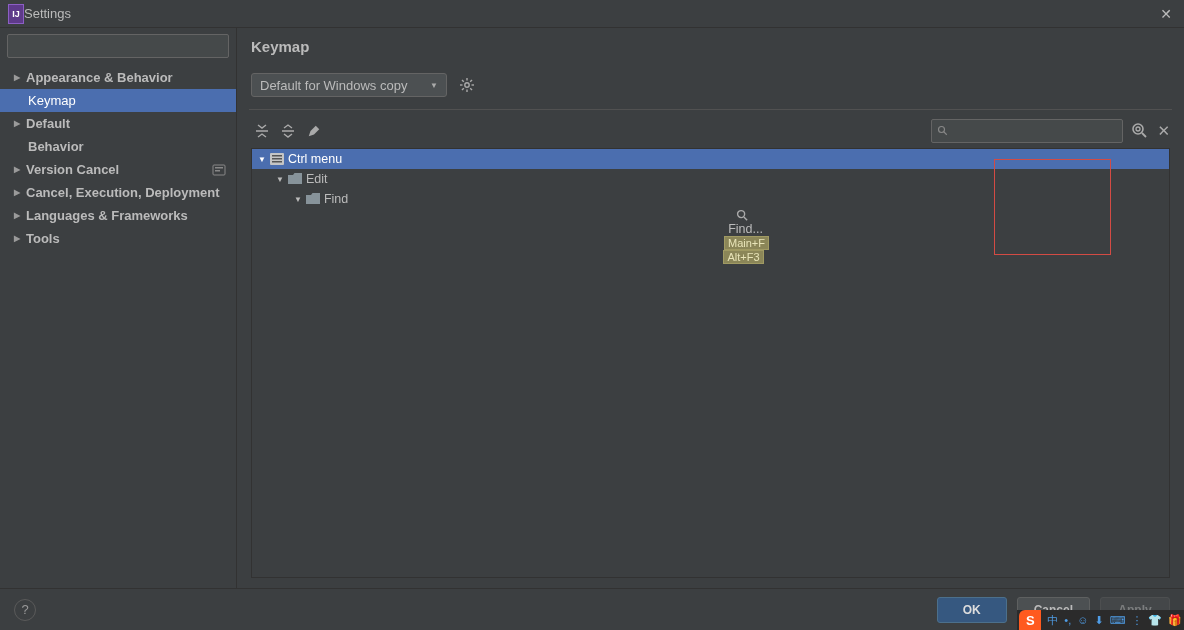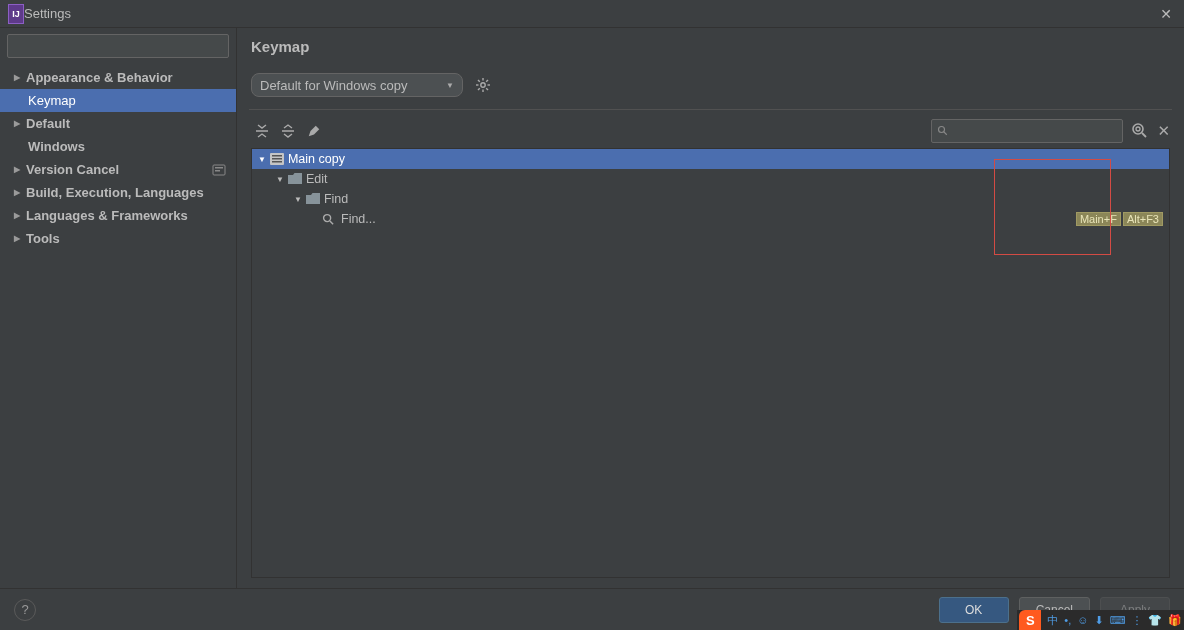--- a/index.html
+++ b/index.html
@@ -91,24 +91,24 @@
   flex: 1;
   padding: 10px 14px 0 14px;
   background: #3c3f41;
   position: relative;
 }
 .content h2 {
   font-size: 15px; font-weight: 600; color: #bbbbbb; margin-bottom: 18px;
 }
 .keymap-bar { display: flex; align-items: center; gap: 12px; margin-bottom: 12px; }
 .dropdown {
-  height: 24px; width: 212px;
+  height: 24px; width: 196px;
   background: #4c5052;
   border: 1px solid #646464;
-  border-radius: 8px;
+  border-radius: 3px;
   display: flex; align-items: center;
   padding: 6px 8px;
   cursor: pointer;
 }
 .dropdown .dd-arrow { margin-left: auto; font-size: 8px; color: #aaa; }
 .gear-btn { color: #aaa; cursor: pointer; font-size: 14px; }
 .based-on { color: #787878; }
 
 .divider { height: 1px; background: #515151; margin: 0 -2px 0 -2px; }
 
@@ -189,20 +189,21 @@
 .btn {
   min-width: 70px; height: 26px;
   border: 1px solid #5e6060;
   background: #4c5052;
   color: #bbb;
   border-radius: 3px;
   cursor: pointer;
   margin-left: 10px;
   padding: 0 16px;
   font-size: 12px;
+  font-weight: bold;
 }
 .btn.primary { background: #365880; border-color: #4c708c; color: #ddd; }
 .btn.disabled { opacity: .5; }
 
 
 .ime-bar {
   position: absolute;
   right: 0; bottom: 0;
   height: 20px;
   display: flex; align-items: center;
@@ -253,36 +254,36 @@
           <span>Appearance &amp; Behavior</span>
         </div>
       <div class="tree-item no-arrow selected">
           <span>Keymap</span>
         </div>
       <div class="tree-item bold">
           <span class="arrow">▶</span>
           <span>Default</span>
         </div>
       <div class="tree-item no-arrow bold">
-          <span>Windows</span>
+          <span>Behavior</span>
         </div>
       <div class="tree-item bold">
         <span class="arrow">▶</span>
         <span>Version Cancel</span>
         <span class="badge">
           <svg viewBox="0 0 14 14" width="14" height="14">
               <rect x="1" y="2" width="12" height="10" rx="1" fill="none" stroke="#888"></rect>
               <rect x="3" y="4" width="8" height="1.5" fill="#888"></rect>
               <rect x="3" y="7" width="5" height="1.5" fill="#888"></rect>
             </svg>
         </span>
       </div>
       <div class="tree-item bold">
           <span class="arrow">▶</span>
-          <span>Build, Execution, Languages</span>
+          <span>Cancel, Execution, Deployment</span>
         </div>
       <div class="tree-item bold">
           <span class="arrow">▶</span>
           <span>Languages &amp; Frameworks</span>
         </div>
       <div class="tree-item bold">
           <span class="arrow">▶</span>
           <span>Tools</span>
         </div>
     </div>
@@ -355,41 +356,41 @@
       <div class="atree-row selected" style="padding-left:6px;">
         <span class="arrow">▼</span>
         <span class="folder-icon">
           <svg viewBox="0 0 14 12" width="14" height="12">
               <rect width="14" height="12" rx="1" fill="#c5c5c5"></rect>
               <rect x="2" y="2" width="10" height="1.5" fill="#555"></rect>
               <rect x="2" y="5" width="10" height="1.5" fill="#555"></rect>
               <rect x="2" y="8" width="10" height="1.5" fill="#555"></rect>
             </svg>
         </span>
-        <span>Main copy</span>
+        <span>Ctrl menu</span>
       </div>
       <div class="atree-row" style="padding-left:24px;">
         <span class="arrow">▼</span>
         <span class="folder-icon">
           <svg viewBox="0 0 14 12" width="14" height="12">
               <path d="M0 2 L5 2 L6.5 0 L14 0 L14 11 L0 11 Z" fill="#87939a"></path>
             </svg>
         </span>
         <span>Edit</span>
       </div>
       <div class="atree-row" style="padding-left:42px;">
         <span class="arrow">▼</span>
         <span class="folder-icon">
           <svg viewBox="0 0 14 12" width="14" height="12">
               <path d="M0 2 L5 2 L6.5 0 L14 0 L14 11 L0 11 Z" fill="#87939a"></path>
             </svg>
         </span>
         <span>Find</span>
       </div>
-      <div class="atree-row" style="padding-left:70px;">
+      <div class="atree-row" style="padding-left:70px;flex-direction:column;">
         <span style="margin-right:6px;">
           <svg viewBox="0 0 14 14" width="13" height="13">
               <circle cx="5.5" cy="5.5" r="3.8" stroke="#aaa" stroke-width="1.5" fill="none"></circle>
               <line x1="8.5" y1="8.5" x2="12" y2="12" stroke="#aaa" stroke-width="1.5"></line>
             </svg>
         </span>
         <span>Find...</span>
         <div class="spacer"></div>
         <span class="shortcut-tag">Main+F</span>
         <span class="shortcut-tag" style="margin-right:6px;">Alt+F3</span>

